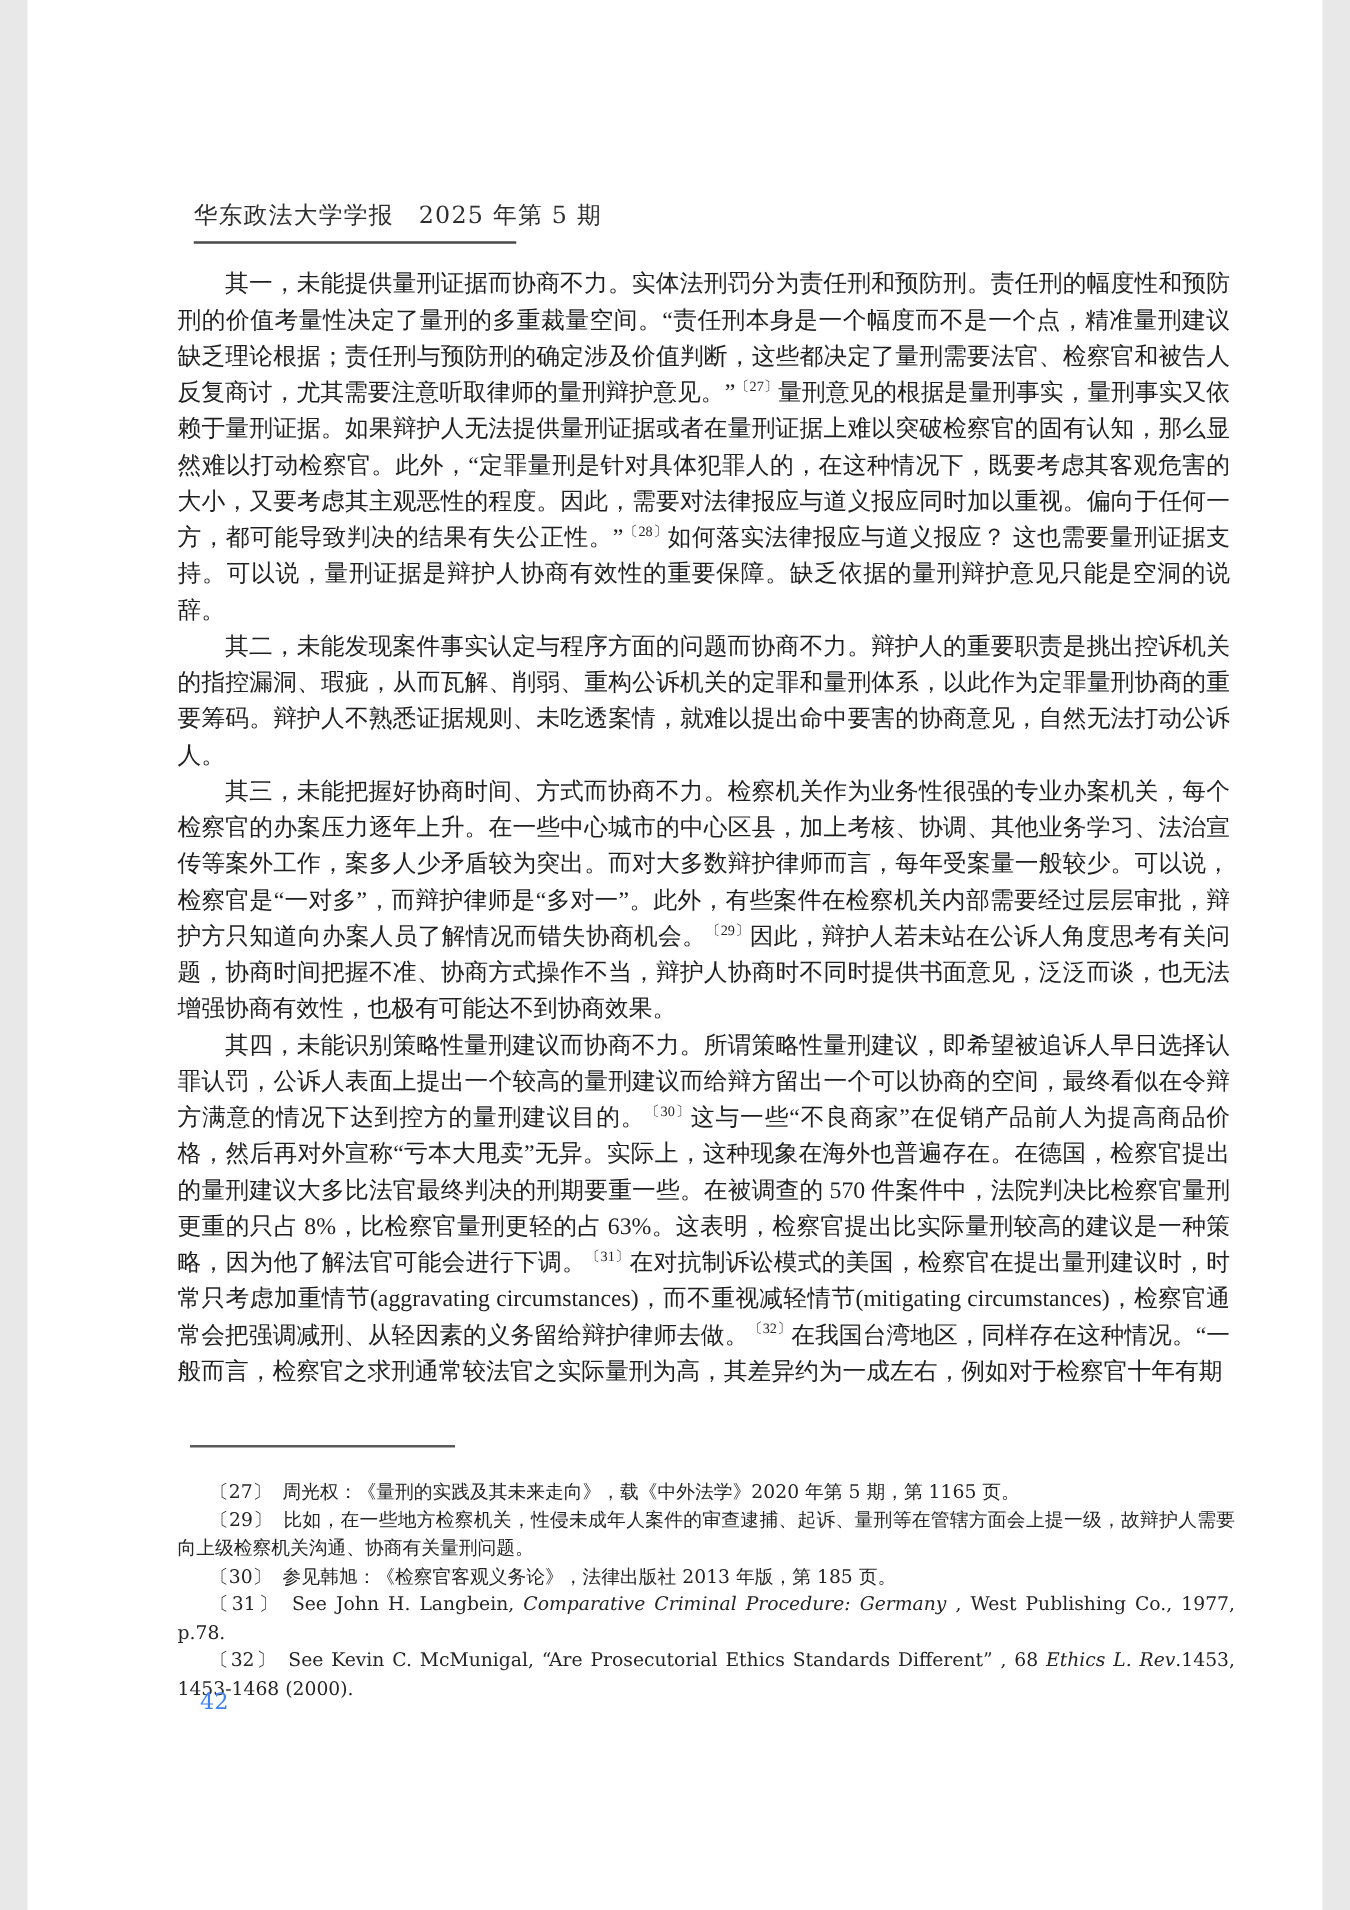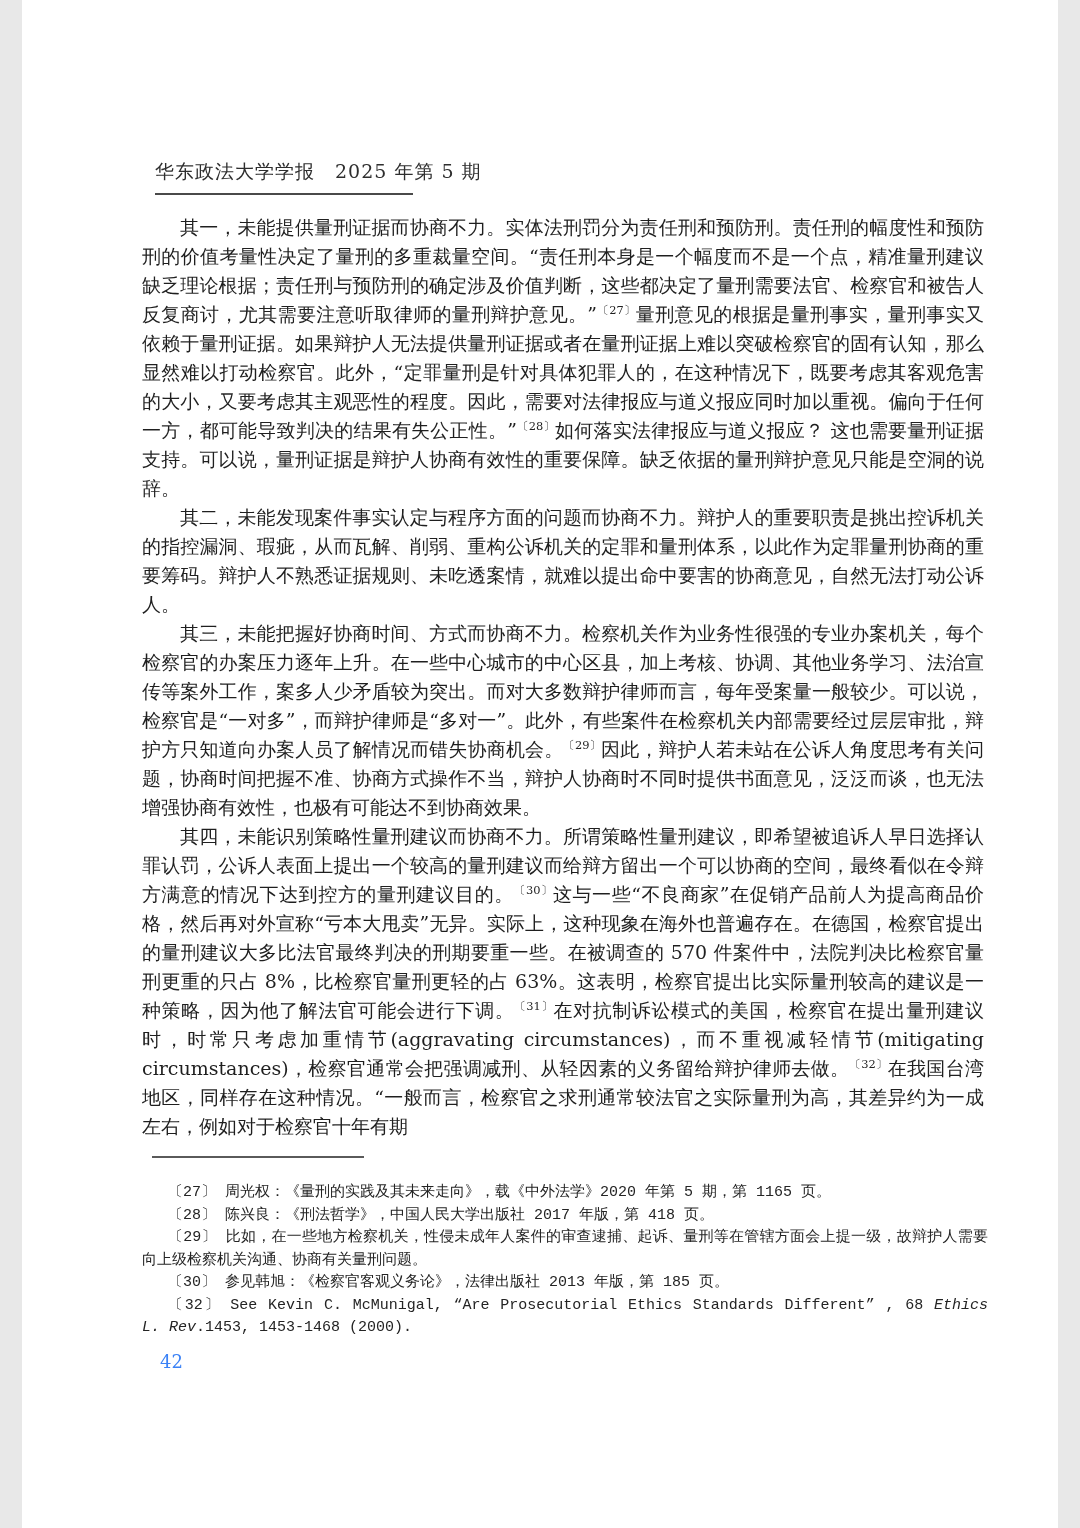--- a/index.html
+++ b/index.html
@@ -34,21 +34,21 @@
     position: absolute;
     left: 120px;
     top: 213px;
     width: 842px;
     font-size: 19px;
     line-height: 29px;
     text-align: justify;
     text-justify: inter-ideograph;
   }
   .body-text p { margin: 0; }
-  .body-text p.indent { text-indent: 2em; }
+  .body-text p.indent { text-indent: 2em; font-family: Liberation Serif, serif; }
   sup.fnref {
     font-size: 0.6em;
     line-height: 0;
     vertical-align: super;
   }
   .fn-rule {
     position: absolute;
     left: 130px;
     top: 1156px;
     width: 212px;
@@ -58,21 +58,20 @@
   .footnotes {
     position: absolute;
     left: 120px;
     top: 1182px;
     width: 846px;
     font-size: 15px;
     line-height: 22.5px;
     text-align: justify;
     text-justify: inter-ideograph;
     color: #242424;
-    font-family: Liberation Mono, monospace;
   }
   .footnotes p { margin: 0; text-indent: 26px; }
   .footnotes .fn-label { margin-right: 9px; }
   .footnotes em { font-style: italic; }
   .page-number {
     position: absolute;
     left: 138px;
     top: 1351px;
     font-size: 18px;
     color: #3b82f6;
@@ -91,21 +90,21 @@
       <p class="indent"><span>其一，未能提供量刑证据而协商不力。实体法刑罚分为责任刑和预防刑。责任刑的幅度性和预防刑的价值考量性决定了量刑的多重裁量空间。“责任刑本身是一个幅度而不是一个点，精准量刑建议缺乏理论根据；责任刑与预防刑的确定涉及价值判断，这些都决定了量刑需要法官、检察官和被告人反复商讨，尤其需要注意听取律师的量刑辩护意见。”</span><sup class="fnref">〔27〕</sup><span>量刑意见的根据是量刑事实，量刑事实又依赖于量刑证据。如果辩护人无法提供量刑证据或者在量刑证据上难以突破检察官的固有认知，那么显然难以打动检察官。此外，“定罪量刑是针对具体犯罪人的，在这种情况下，既要考虑其客观危害的大小，又要考虑其主观恶性的程度。因此，需要对法律报应与道义报应同时加以重视。偏向于任何一方，都可能导致判决的结果有失公正性。”</span><sup class="fnref">〔28〕</sup><span>如何落实法律报应与道义报应？ 这也需要量刑证据支持。可以说，量刑证据是辩护人协商有效性的重要保障。缺乏依据的量刑辩护意见只能是空洞的说辞。</span></p>
       <p class="indent"><span>其二，未能发现案件事实认定与程序方面的问题而协商不力。辩护人的重要职责是挑出控诉机关的指控漏洞、瑕疵，从而瓦解、削弱、重构公诉机关的定罪和量刑体系，以此作为定罪量刑协商的重要筹码。辩护人不熟悉证据规则、未吃透案情，就难以提出命中要害的协商意见，自然无法打动公诉人。</span></p>
       <p class="indent"><span>其三，未能把握好协商时间、方式而协商不力。检察机关作为业务性很强的专业办案机关，每个检察官的办案压力逐年上升。在一些中心城市的中心区县，加上考核、协调、其他业务学习、法治宣传等案外工作，案多人少矛盾较为突出。而对大多数辩护律师而言，每年受案量一般较少。可以说，检察官是“一对多”，而辩护律师是“多对一”。此外，有些案件在检察机关内部需要经过层层审批，辩护方只知道向办案人员了解情况而错失协商机会。</span><sup class="fnref">〔29〕</sup><span>因此，辩护人若未站在公诉人角度思考有关问题，协商时间把握不准、协商方式操作不当，辩护人协商时不同时提供书面意见，泛泛而谈，也无法增强协商有效性，也极有可能达不到协商效果。</span></p>
       <p class="indent"><span>其四，未能识别策略性量刑建议而协商不力。所谓策略性量刑建议，即希望被追诉人早日选择认罪认罚，公诉人表面上提出一个较高的量刑建议而给辩方留出一个可以协商的空间，最终看似在令辩方满意的情况下达到控方的量刑建议目的。</span><sup class="fnref">〔30〕</sup><span>这与一些“不良商家”在促销产品前人为提高商品价格，然后再对外宣称“亏本大甩卖”无异。实际上，这种现象在海外也普遍存在。在德国，检察官提出的量刑建议大多比法官最终判决的刑期要重一些。在被调查的 570 件案件中，法院判决比检察官量刑更重的只占 8%，比检察官量刑更轻的占 63%。这表明，检察官提出比实际量刑较高的建议是一种策略，因为他了解法官可能会进行下调。</span><sup class="fnref">〔31〕</sup><span>在对抗制诉讼模式的美国，检察官在提出量刑建议时，时常只考虑加重情节(aggravating circumstances)，而不重视减轻情节(mitigating circumstances)，检察官通常会把强调减刑、从轻因素的义务留给辩护律师去做。</span><sup class="fnref">〔32〕</sup><span>在我国台湾地区，同样存在这种情况。“一般而言，检察官之求刑通常较法官之实际量刑为高，其差异约为一成左右，例如对于检察官十年有期</span></p>
     </div>
 
   <div class="fn-rule"></div>
 
   <div class="footnotes" id="footnotes">
       <p><span class="fn-label">〔27〕</span><span>周光权：《量刑的实践及其未来走向》，载《中外法学》2020 年第 5 期，第 1165 页。</span></p>
-      <p><span class="fn-label">〔28〕</span><span>陈兴良：《刑法哲学》，中国人民大学出版社 2017 年版，第 418 页。</span></p>
       <p><span class="fn-label">〔29〕</span><span>比如，在一些地方检察机关，性侵未成年人案件的审查逮捕、起诉、量刑等在管辖方面会上提一级，故辩护人需要向上级检察机关沟通、协商有关量刑问题。</span></p>
       <p><span class="fn-label">〔30〕</span><span>参见韩旭：《检察官客观义务论》，法律出版社 2013 年版，第 185 页。</span></p>
+      <p><span class="fn-label">〔31〕</span><span>See John H. Langbein, </span><em>Comparative Criminal Procedure: Germany</em><span> , West Publishing Co., 1977, p.78.</span></p>
       <p><span class="fn-label">〔32〕</span><span>See Kevin C. McMunigal, “Are Prosecutorial Ethics Standards Different” , 68 </span><em>Ethics L. Rev</em><span>.1453, 1453-1468 (2000).</span></p>
     </div>
 
   <div class="page-number">42</div>
 
 </div>
 
 </body></html>

